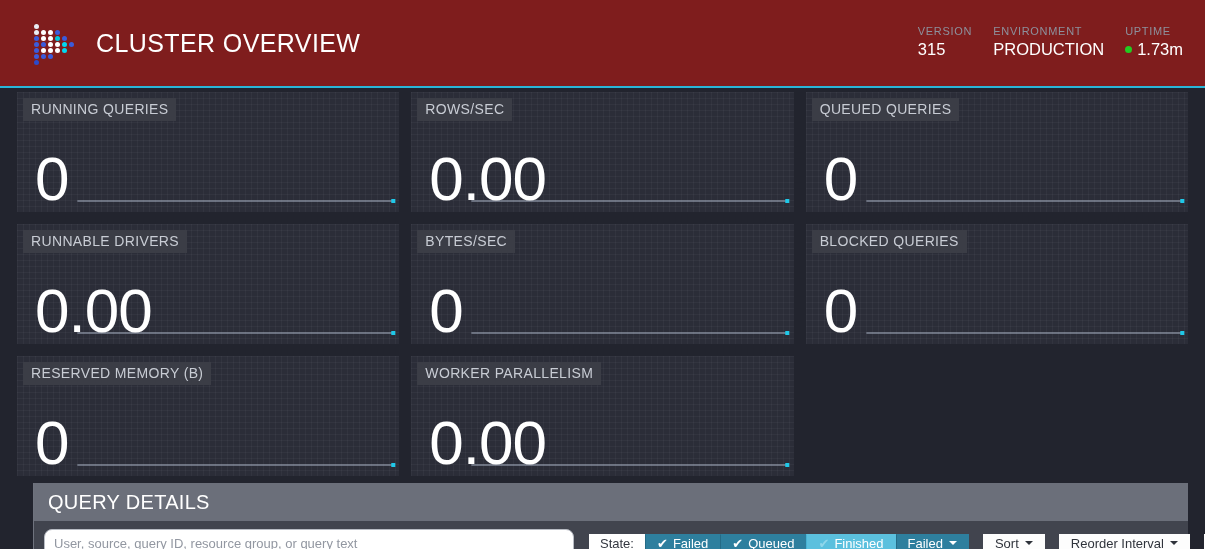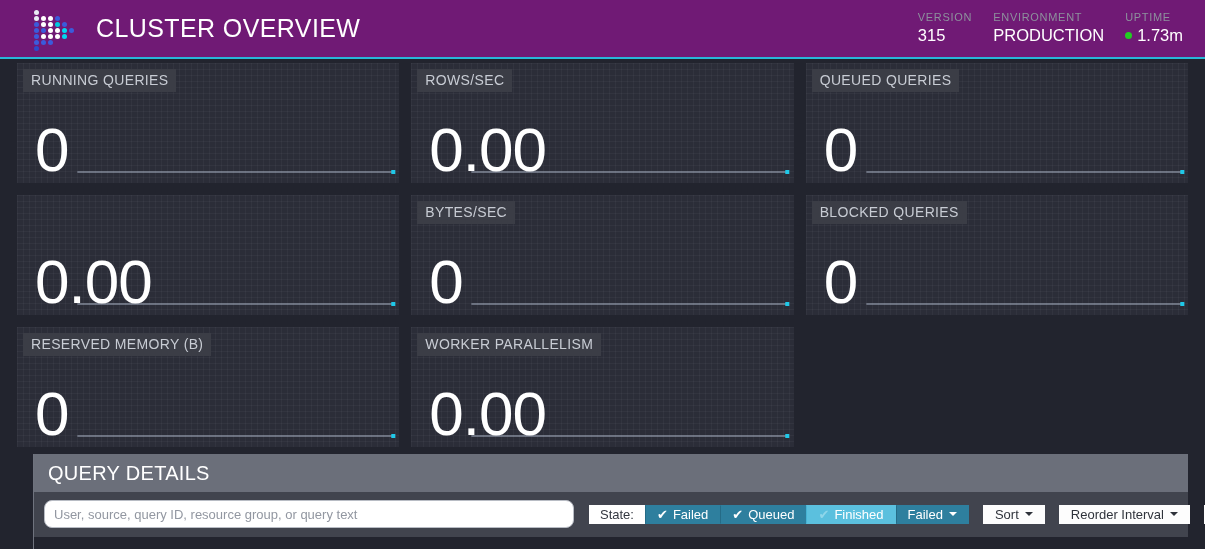--- a/index.html
+++ b/index.html
@@ -16,22 +16,22 @@
   #app {
     position: relative;
     width: 1205px;
     height: 549px;
     background: #22242e;
   }
 
   
   .header {
     position: relative;
-    height: 59px;
-    background: #701a75;
+    height: 88px;
+    background: #7f1d1d;
     border-bottom: 2px solid #29b6d8;
     display: flex;
     align-items: center;
     padding: 0 22px 0 32px;
   }
 
   .brand {
     display: flex;
     align-items: center;
     gap: 16px;
@@ -344,20 +344,21 @@
           <div class="stat-label">QUEUED QUERIES</div>
           <div class="stat-value">0</div>
         </div>
         <div class="stat-card">
           <div class="spark">
             <svg viewBox="0 0 380 120" preserveAspectRatio="none">
               <path d="M60,109 L374,109" stroke="#a9b4c6" stroke-width="1" fill="none"></path>
               <rect x="372" y="107" width="4" height="4" fill="#1fc8e8"></rect>
             </svg>
           </div>
+          <div class="stat-label">RUNNABLE DRIVERS</div>
           <div class="stat-value">0.00</div>
         </div>
         <div class="stat-card">
           <div class="spark">
             <svg viewBox="0 0 380 120" preserveAspectRatio="none">
               <path d="M60,109 L374,109" stroke="#a9b4c6" stroke-width="1" fill="none"></path>
               <rect x="372" y="107" width="4" height="4" fill="#1fc8e8"></rect>
             </svg>
           </div>
           <div class="stat-label">BYTES/SEC</div>

